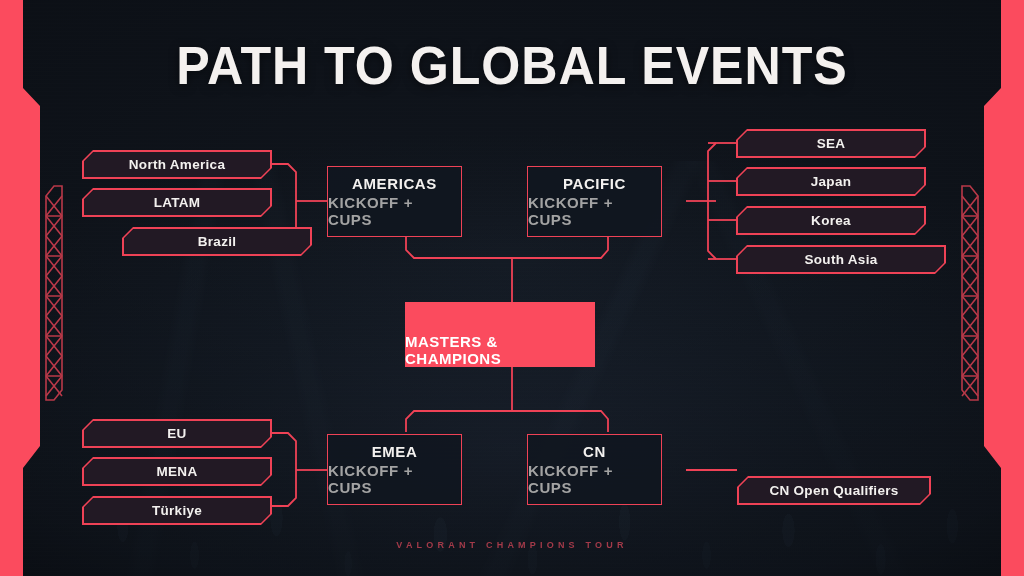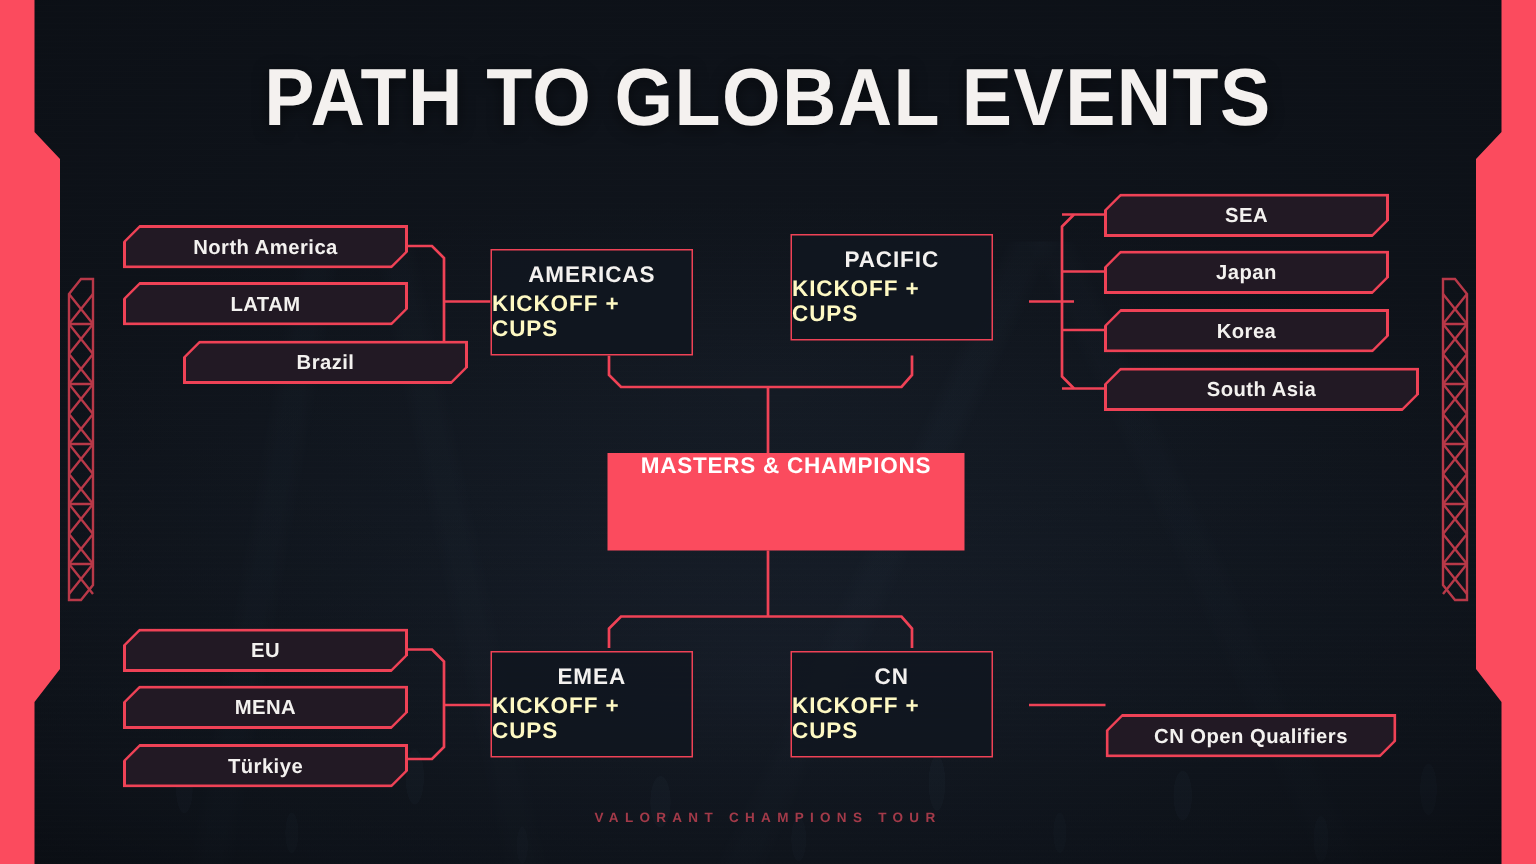--- a/index.html
+++ b/index.html
@@ -97,27 +97,27 @@
   .kickoff{
     position:absolute;
     width:135px;height:71px;
     border:1.7px solid #ef4256;
     background:rgba(16,22,31,.86);
     box-sizing:border-box;
     display:flex;flex-direction:column;align-items:center;justify-content:center;
     gap:2px;
   }
   .kickoff .l1{font-size:15px;font-weight:bold;letter-spacing:.6px;color:#f3f1ef;}
-  .kickoff .l2{font-size:15px;font-weight:bold;letter-spacing:.6px;color:#fef9c3;}
+  .kickoff .l2{font-size:15px;font-weight:bold;letter-spacing:.6px;color:#a3a3a3;}
 
   .masters{
     position:absolute;
-    left:405px;top:302px;width:238px;height:65px;
+    left:405px;top:302px;width:190px;height:65px;
     background:#fb4b5e;
-    display:flex;align-items:flex-start;justify-content:center;
+    display:flex;align-items:flex-end;justify-content:center;
   }
   .masters .m-txt{
     font-size:15px;font-weight:bold;letter-spacing:.5px;color:#ffffff;
   }
 
   .footer{
     position:absolute;left:0;right:0;top:540px;
     text-align:center;
     font-size:9px;font-weight:bold;
     letter-spacing:4.2px;
@@ -209,21 +209,21 @@
     <div class="shape"></div>
     <div class="fill"></div>
     <div class="lbl">Brazil</div>
   </div>
 
   <div class="kickoff" style="left:327px;top:166px;">
     <div class="l1">AMERICAS</div>
     <div class="l2">KICKOFF + CUPS</div>
   </div>
 
-  <div class="kickoff" style="left:527px;top:156px;">
+  <div class="kickoff" style="left:527px;top:166px;">
     <div class="l1">PACIFIC</div>
     <div class="l2">KICKOFF + CUPS</div>
   </div>
 
   <div class="region" style="left:736px;top:129px;">
     <div class="shape"></div>
     <div class="fill"></div>
     <div class="lbl">SEA</div>
   </div>
   <div class="region" style="left:736px;top:167px;">

